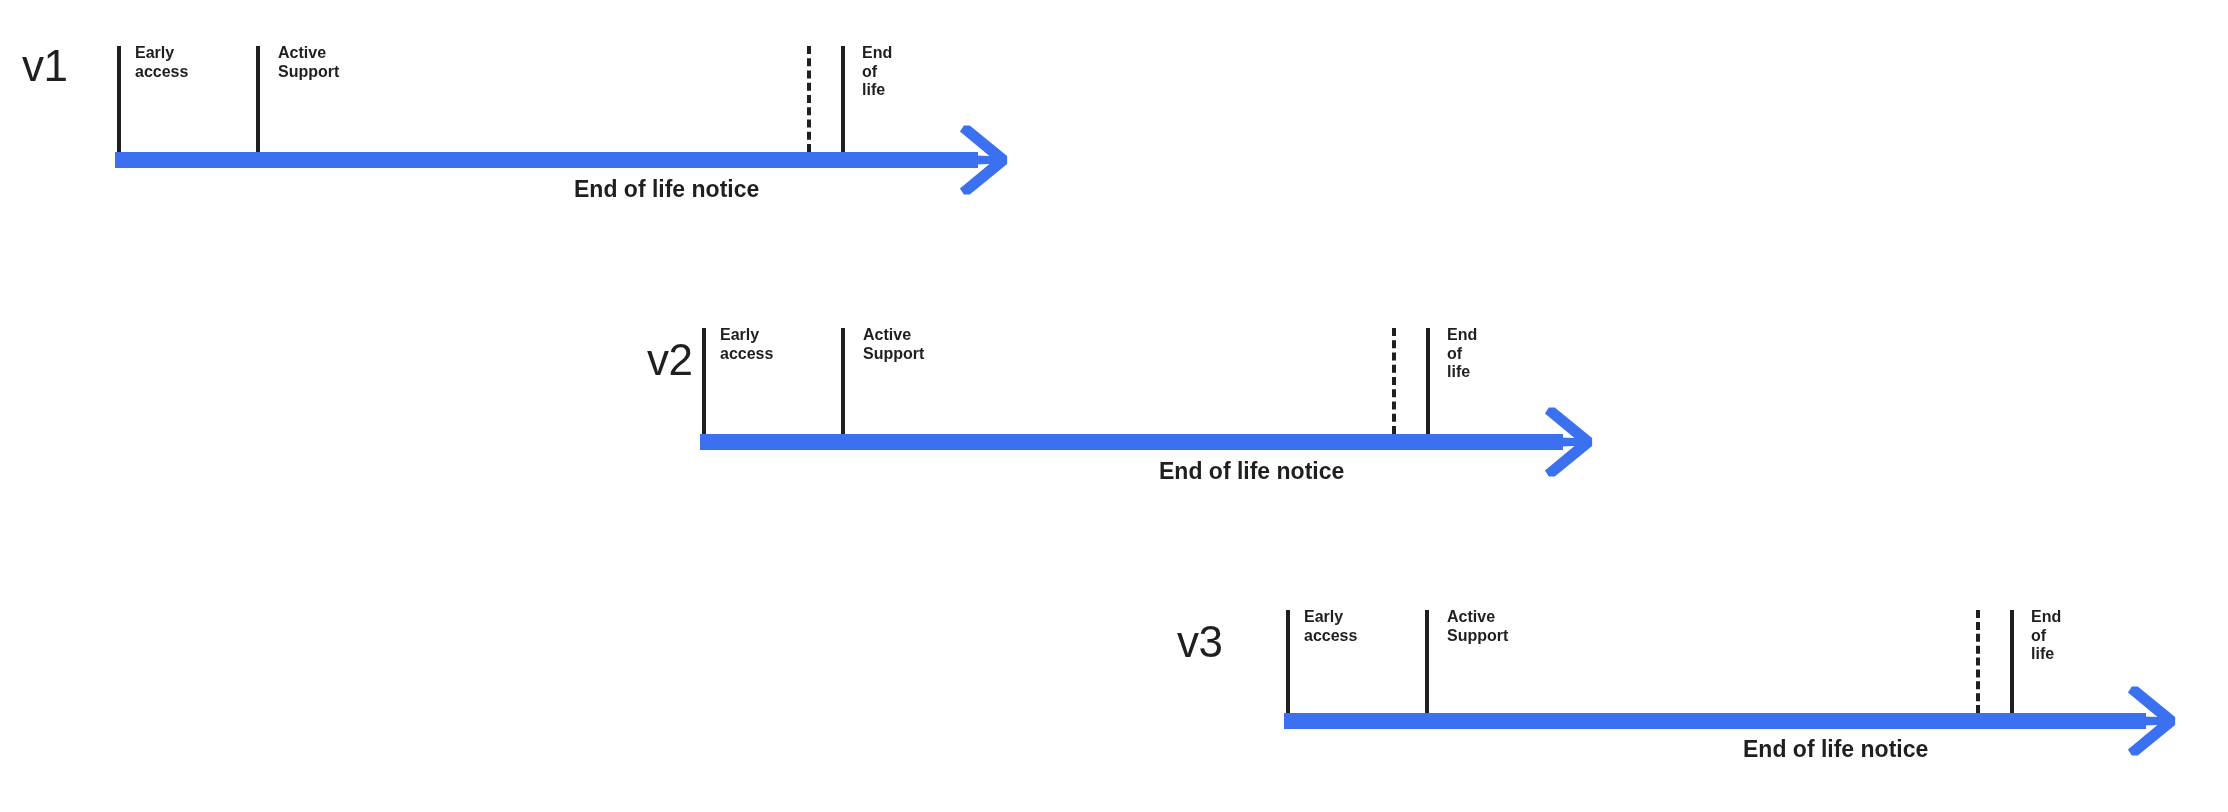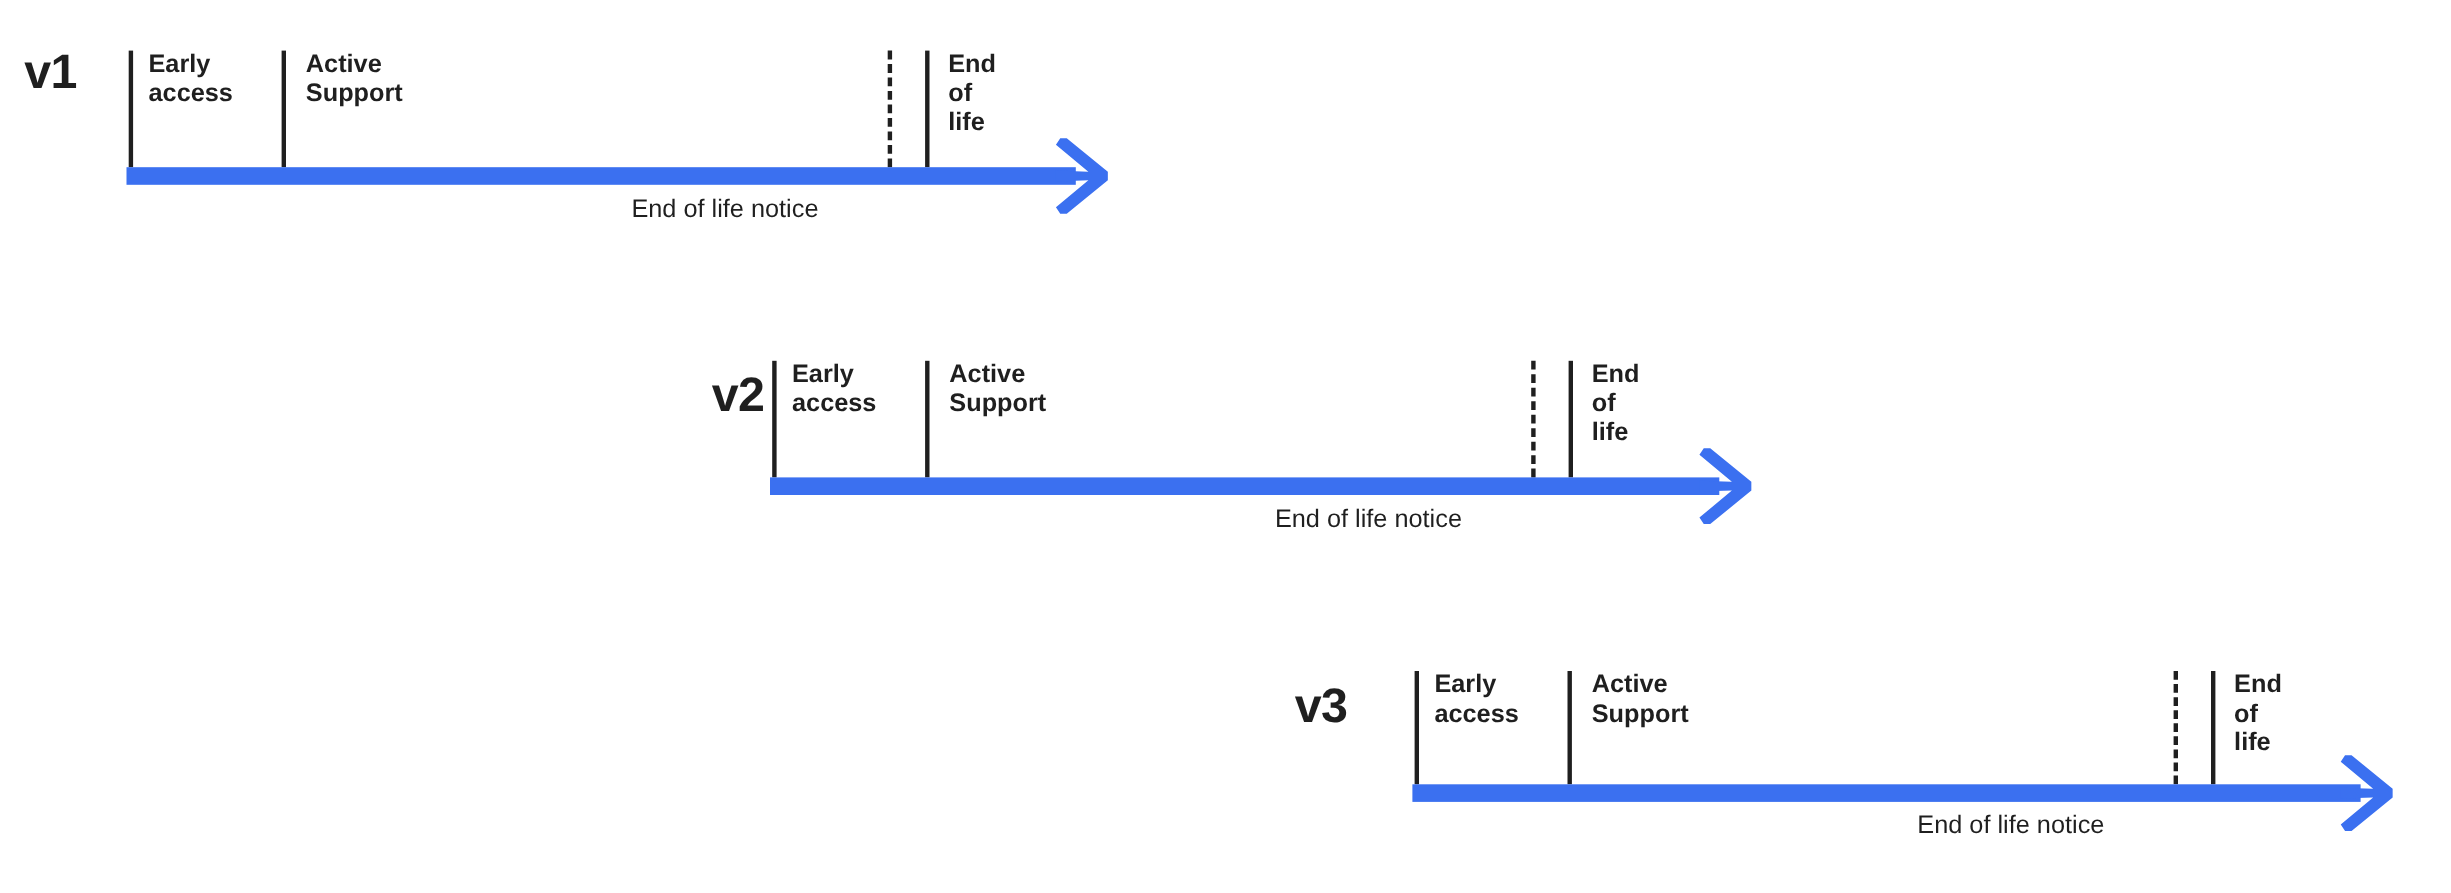--- a/index.html
+++ b/index.html
@@ -19,21 +19,21 @@
   .timeline-row {
     position: absolute;
     left: 0;
     top: 0;
   }
 
   
   .version-label {
     position: absolute;
     font-size: 44px;
-    font-weight: 700;
+    font-weight: 400;
     color: #1f1f1f;
     letter-spacing: -0.5px;
     line-height: 1;
     white-space: nowrap;
   }
 
   
   .tick {
     position: absolute;
     width: 4px;
@@ -44,32 +44,32 @@
   .tick-dashed {
     position: absolute;
     width: 0;
     border-left: 4px dashed #1f1f1f;
     background: transparent;
   }
 
   
   .phase-label {
     position: absolute;
-    font-size: 23px;
+    font-size: 16px;
     font-weight: 700;
     color: #1f1f1f;
     line-height: 1.16;
     white-space: pre-line;
   }
 
   
   .notice-label {
     position: absolute;
     font-size: 23px;
-    font-weight: 400;
+    font-weight: 700;
     color: #1f1f1f;
     line-height: 1;
     white-space: nowrap;
   }
 
   
   .arrow-shaft {
     position: absolute;
     height: 16px;
     background: #3b70f0;

